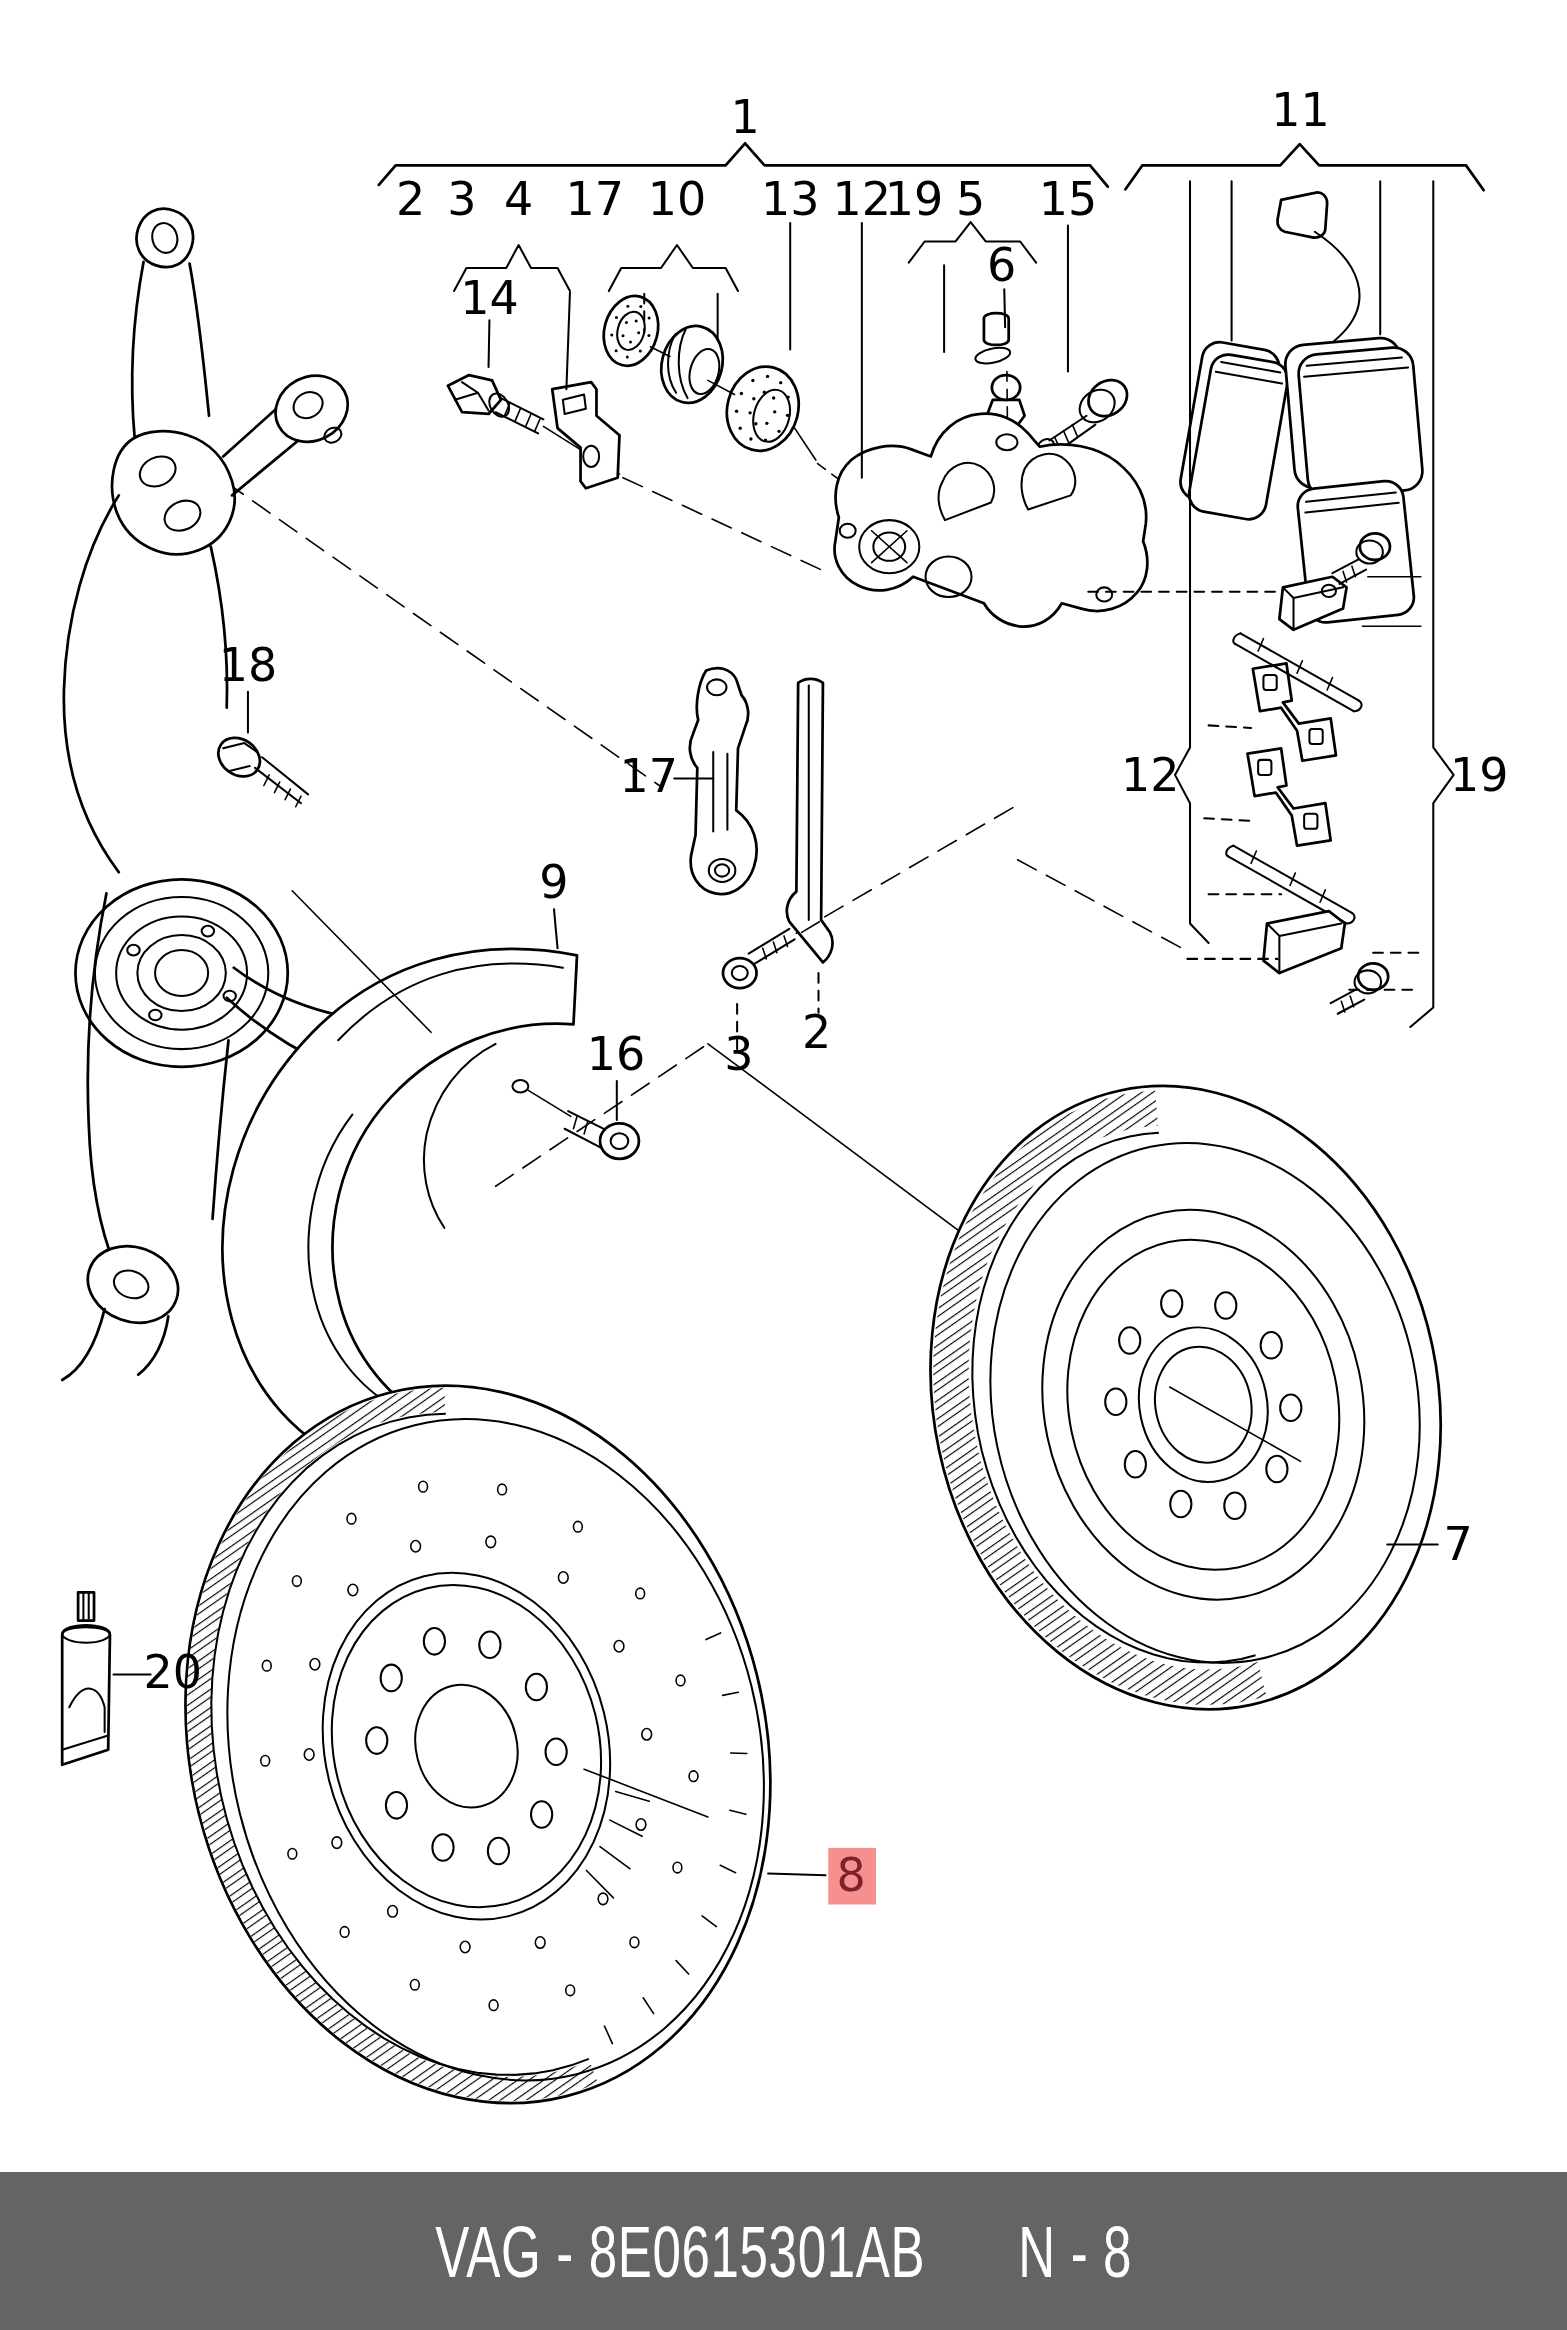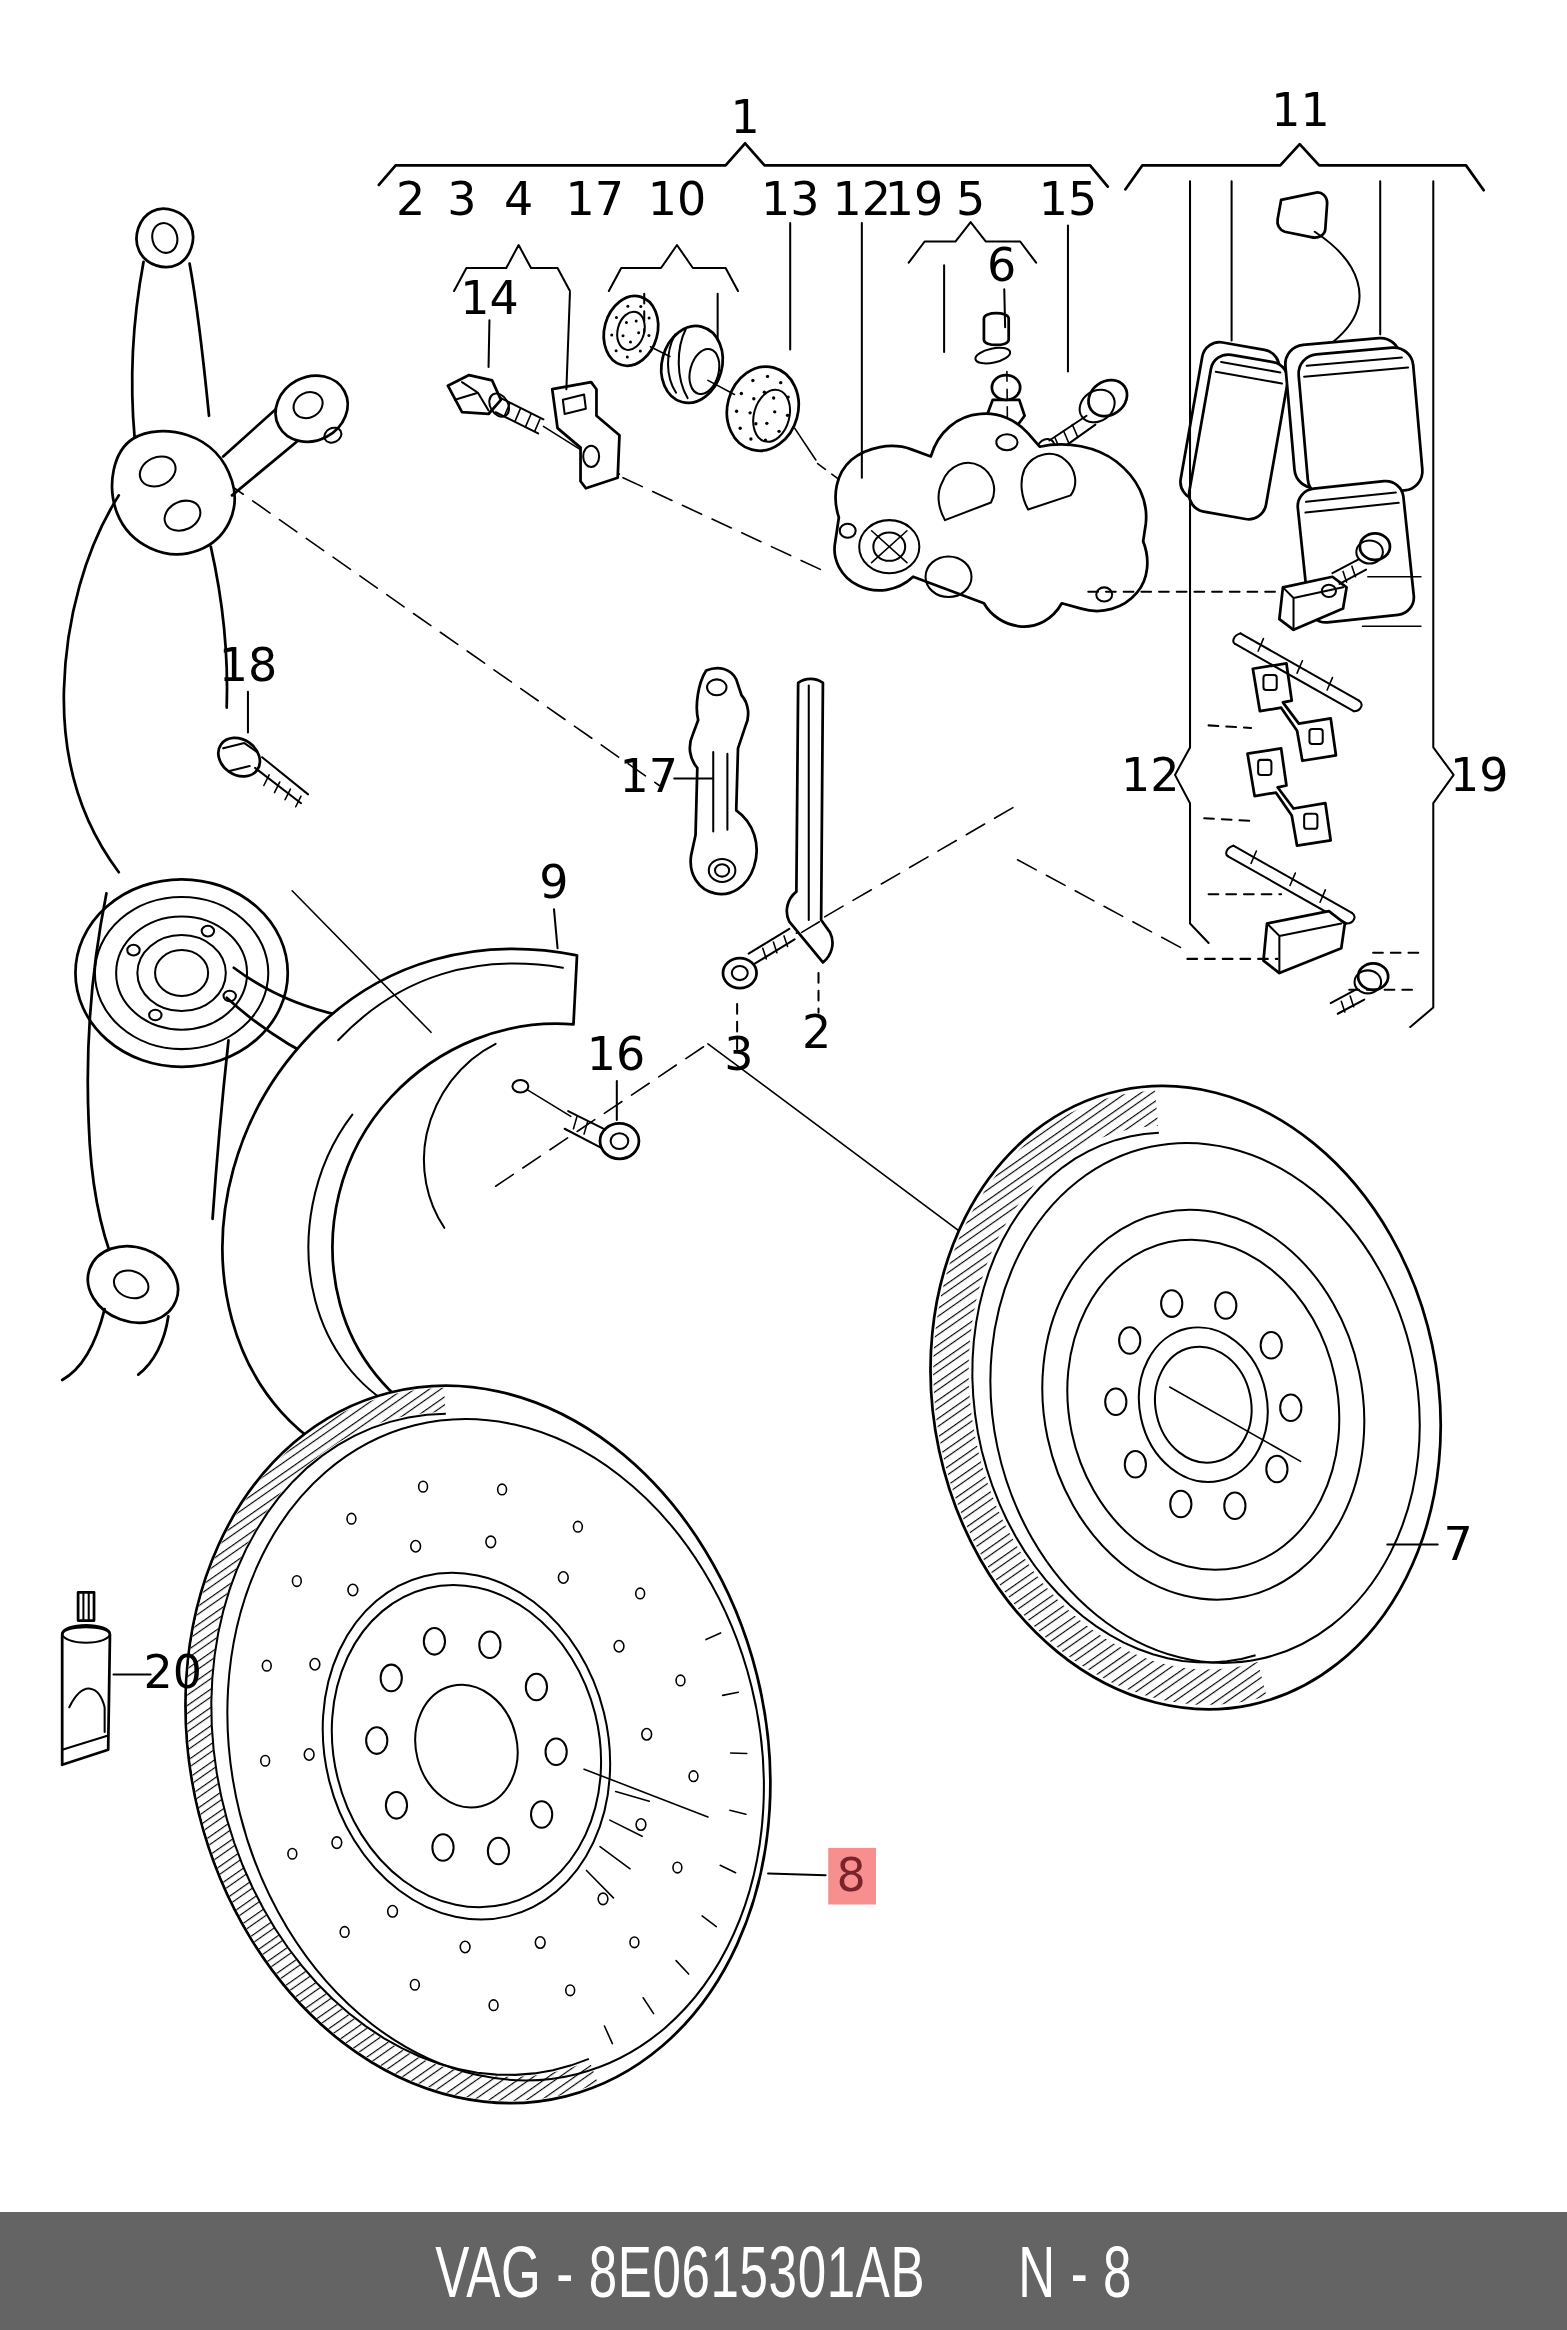--- a/index.html
+++ b/index.html
@@ -8,21 +8,21 @@
   svg{position:absolute;top:0;left:0;}
   .s3{fill:none;stroke:var(--line,#000);stroke-width:3.1;stroke-linecap:round;stroke-linejoin:round;}
   .s2{fill:none;stroke:var(--line,#000);stroke-width:2.3;stroke-linecap:round;stroke-linejoin:round;}
   .thin{fill:none;stroke:var(--line,#000);stroke-width:1.8;stroke-linecap:round;}
   .wfill{fill:#fff;stroke:var(--line,#000);stroke-width:3.1;stroke-linejoin:round;}
   .dsh{stroke-dasharray:24 13;}
   .dshS{stroke-dasharray:11 9;}
   .dot{fill:var(--line,#000);stroke:none;}
   .lbl{font:400 52px "DejaVu Sans",sans-serif;fill:var(--line,#000);text-anchor:middle;}
   .lbl-hl{fill:var(--highlight_fg,#7a232b);}
-  .footer{position:absolute;left:0;bottom:0;width:1568px;height:118px;
+  .footer{position:absolute;left:0;bottom:0;width:1568px;height:158px;
           background:var(--footer_bg,#646464);display:flex;align-items:center;justify-content:center;margin-top:32px;}
   .footer-text{color:var(--footer_fg,#fff);font-family:"Liberation Sans",sans-serif;
                font-size:73px;letter-spacing:0.9px;transform:scaleX(.7);white-space:nowrap;}
   .footer-text .gap{display:inline-block;width:133px;}
 </style>
 </head>
 <body>
 
 <svg width="1568" height="2330" viewBox="0 0 1772 2634">
   <defs>

